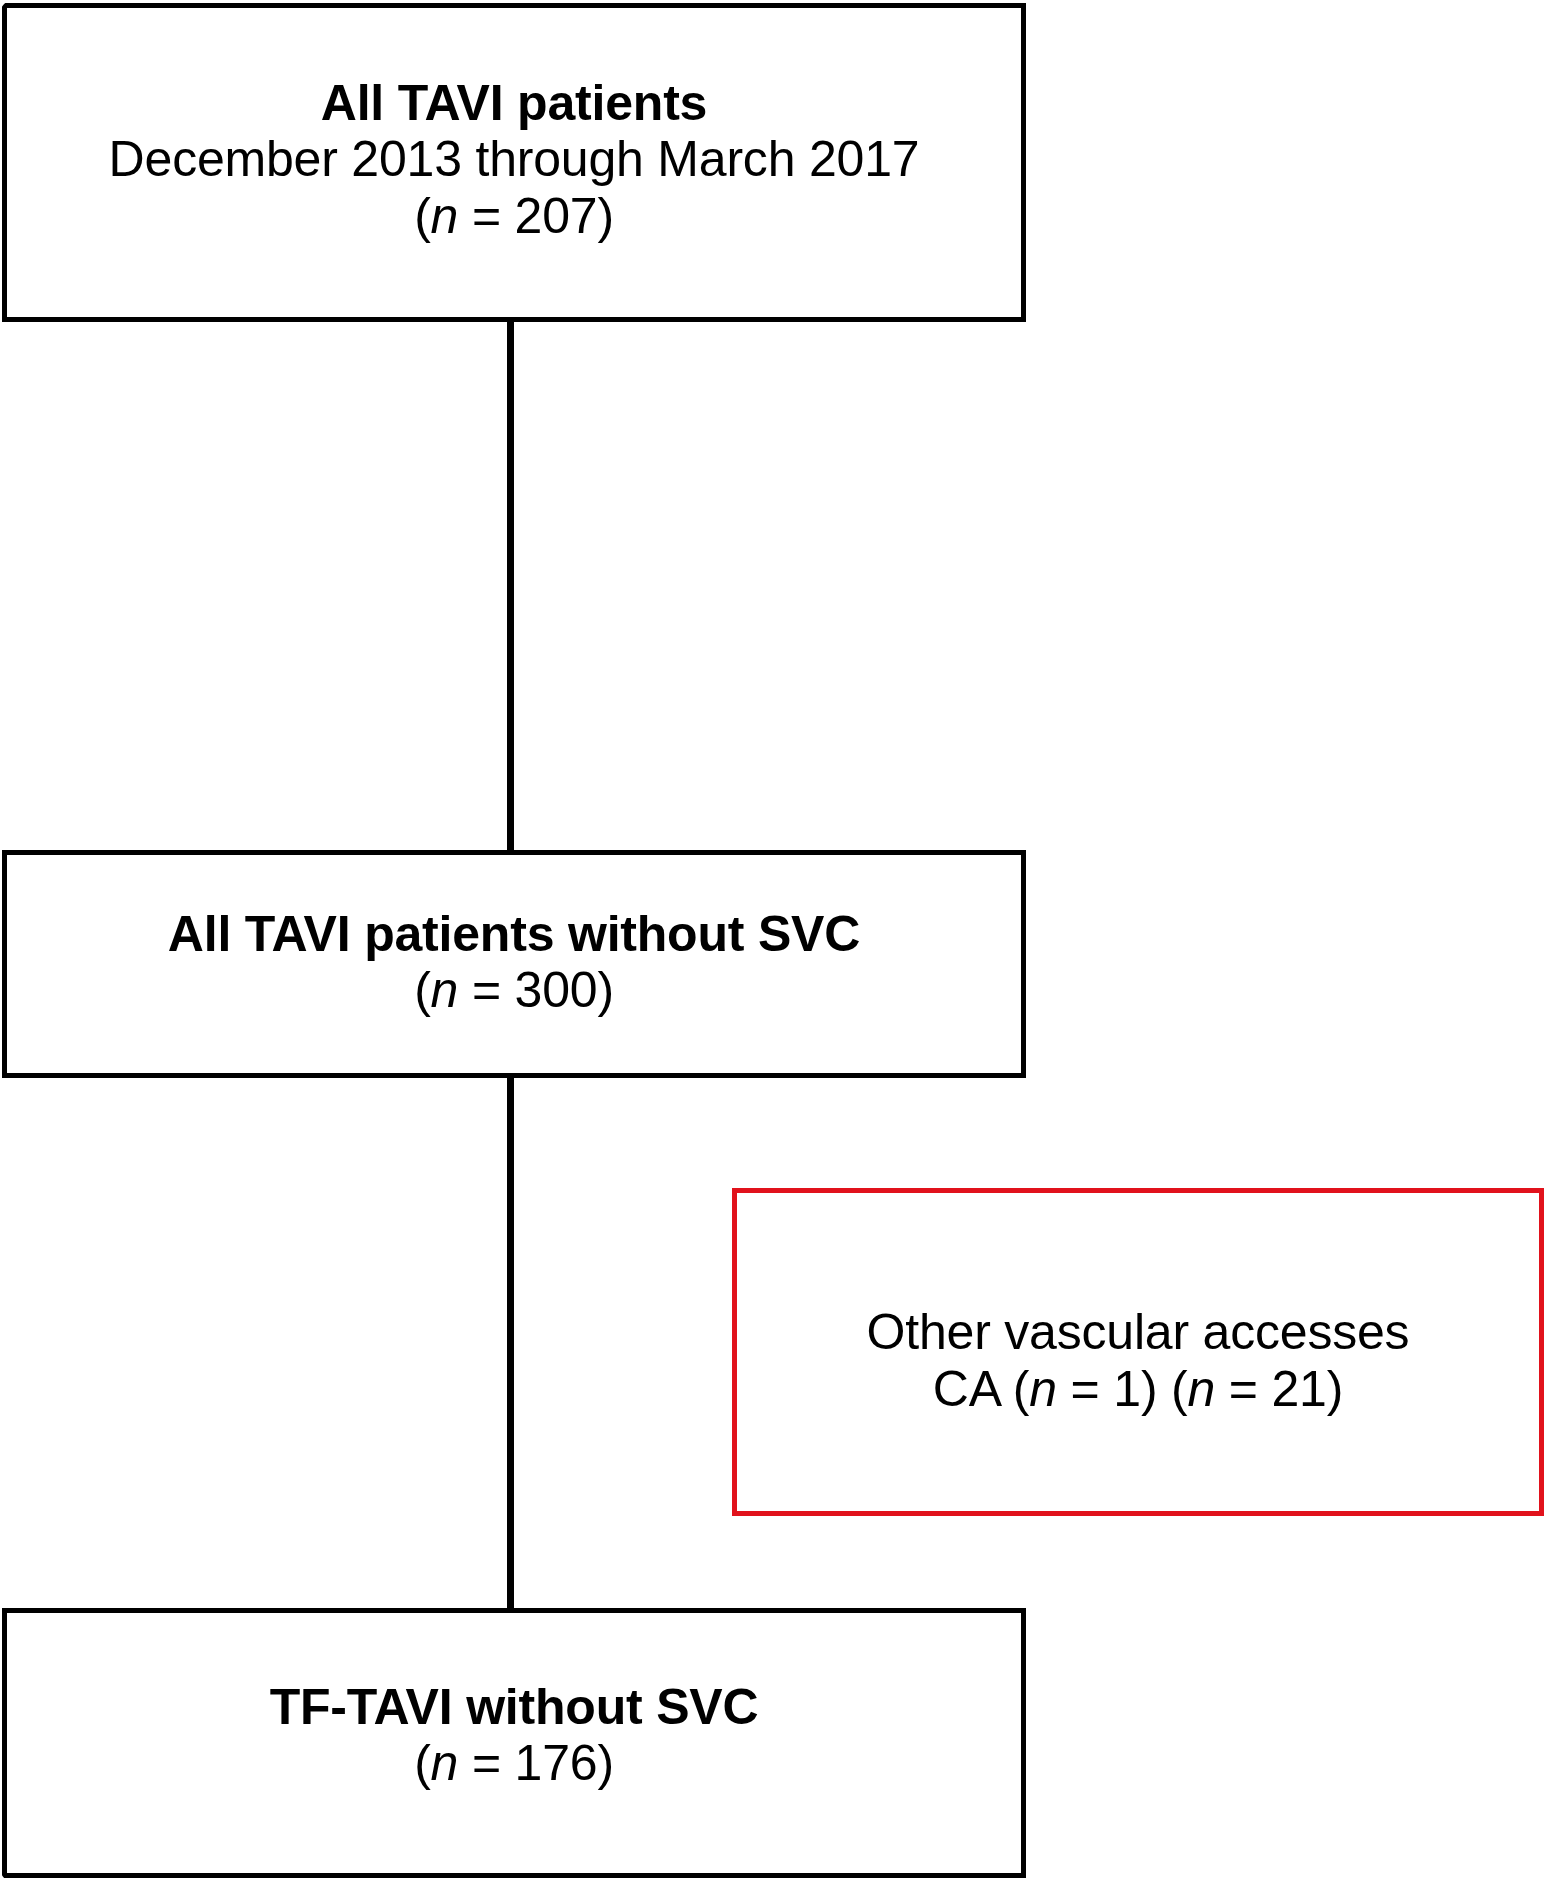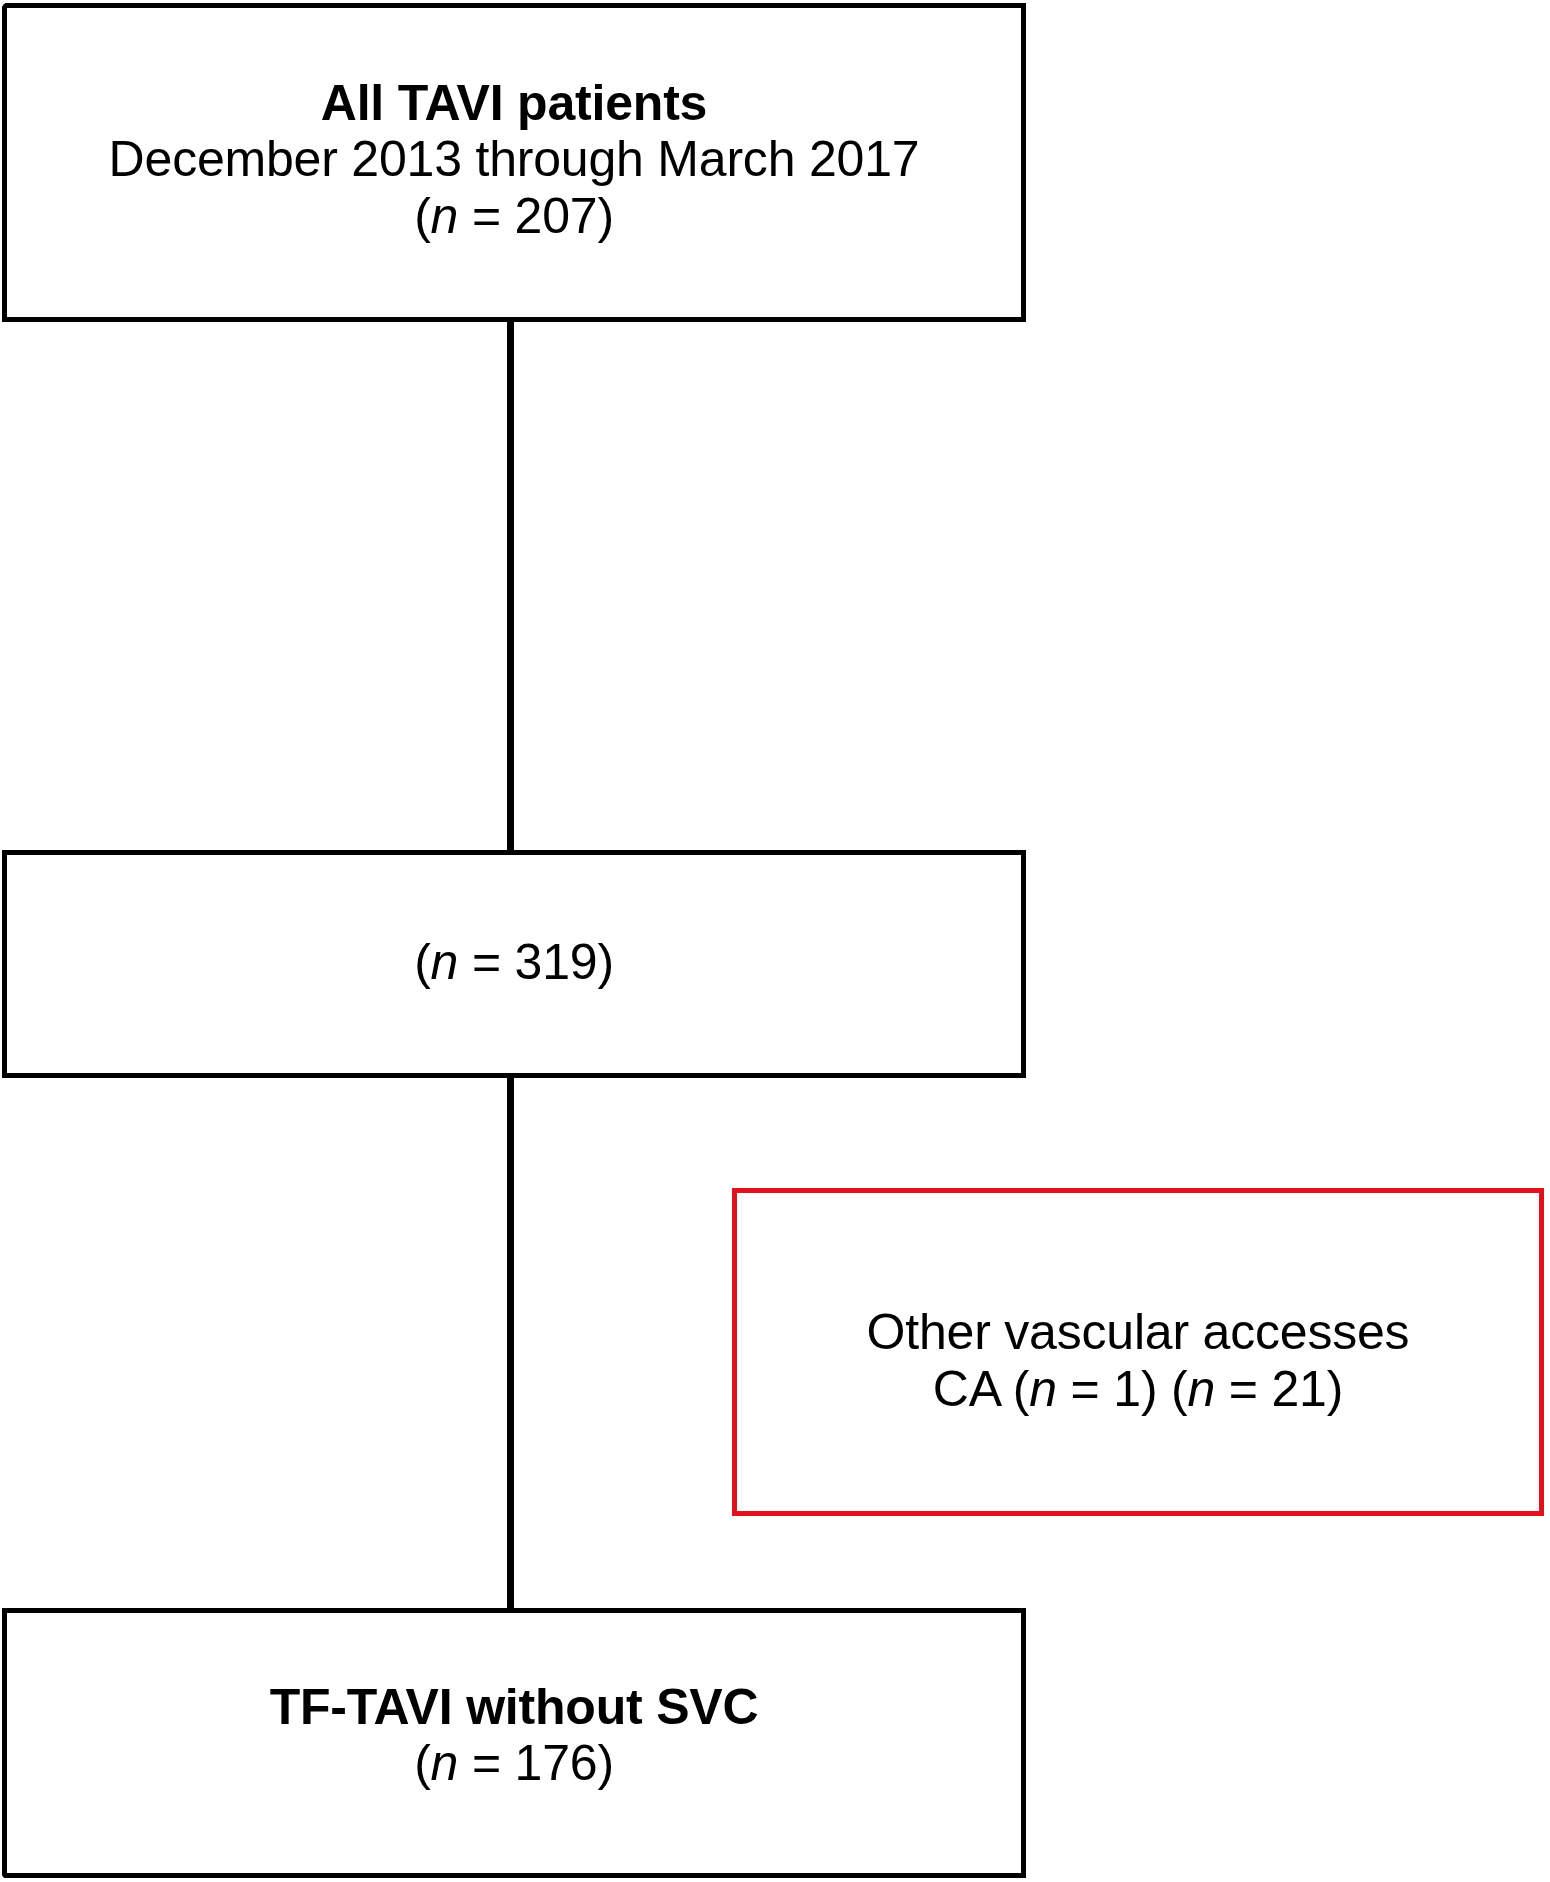--- a/index.html
+++ b/index.html
@@ -75,21 +75,22 @@
   <div class="connector" style="left:507px; top:1076px; width:7px; height:534px;"></div>
 
   <div class="node black" id="node-all-tavi" style="left:2px; top:3px; width:1024px; height:319px;">
     <div class="node-line bold">All TAVI patients</div>
     <div class="node-line">December 2013 through March 2017</div>
     <div class="node-line">(<span class="ital">n</span> = <span>207</span>)</div>
   </div>
 
 
   <div class="node black" id="node-all-tavi-no-svc" style="left:2px; top:850px; width:1024px; height:228px;">
-    <div class="node-line">(<span class="ital">n</span> = <span>319</span>)</div>
+    <div class="node-line bold">All TAVI patients without SVC</div>
+    <div class="node-line">(<span class="ital">n</span> = <span>300</span>)</div>
   </div>
 
   <div class="node red" id="node-exclusion-2" style="left:732px; top:1188px; width:812px; height:328px;">
     <div class="node-line">Other vascular accesses</div>
     <div class="node-line"><span>CA</span> (<span class="ital">n</span> = <span>1</span>) (<span class="ital">n</span> = <span>21</span>)</div>
   </div>
 
   <div class="node black" id="node-tf-tavi-no-svc" style="left:2px; top:1608px; width:1024px; height:270px;">
     <div class="node-line bold">TF-TAVI without SVC</div>
     <div class="node-line">(<span class="ital">n</span> = <span>176</span>)</div>

